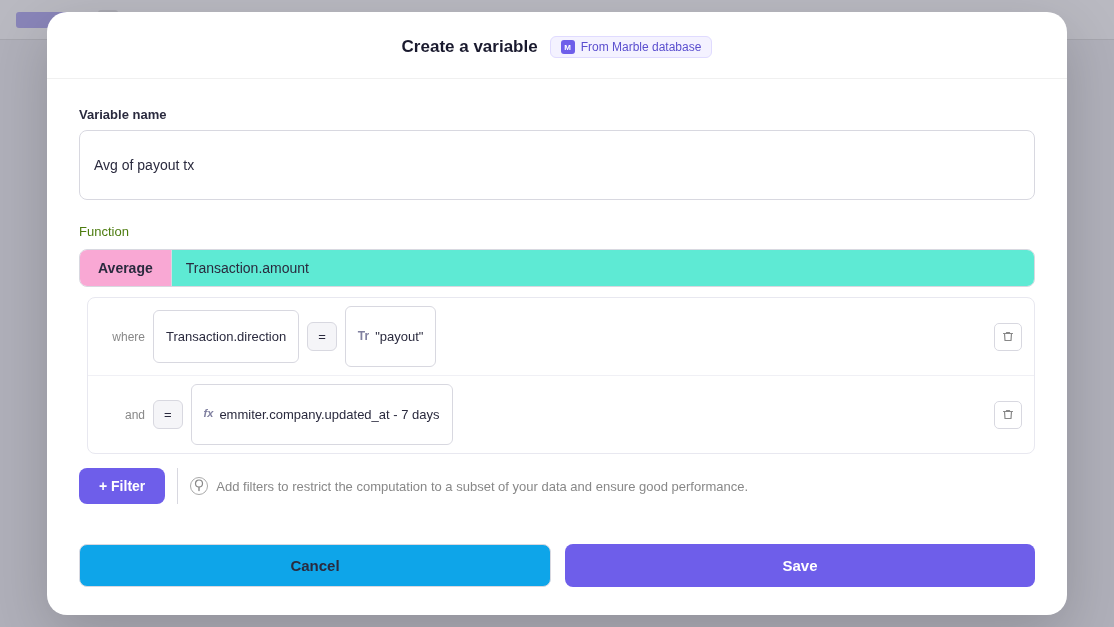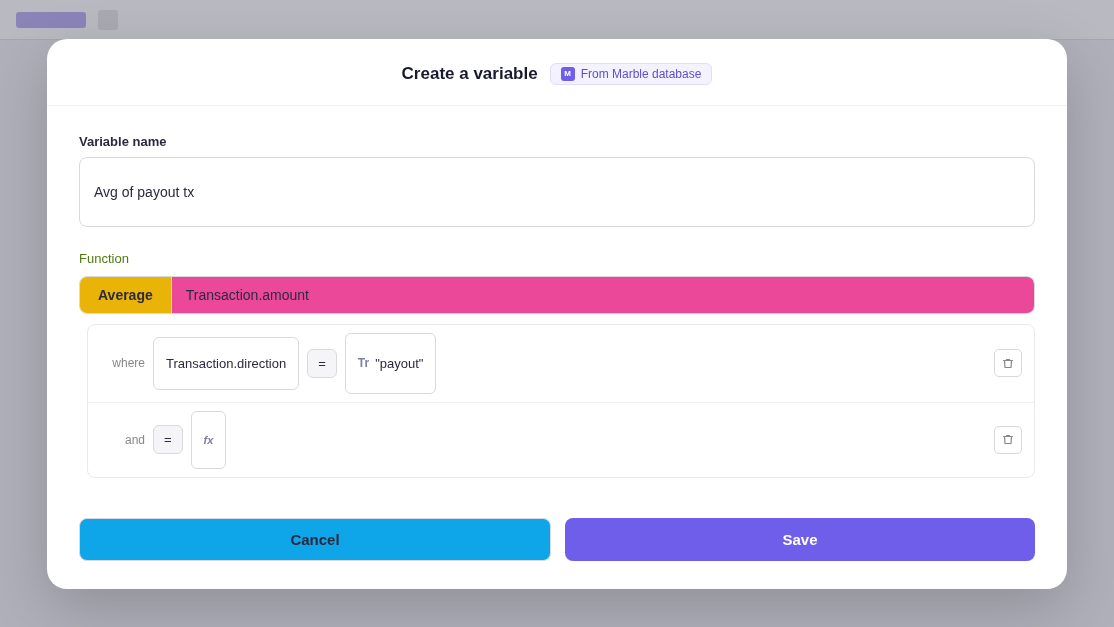--- a/index.html
+++ b/index.html
@@ -137,37 +137,37 @@
     .function-row {
       display: flex;
       align-items: center;
       gap: 0;
       border: 1.5px solid #d8d8e0;
       border-radius: 8px;
       overflow: hidden;
     }
 
     .function-type-btn {
-      background: #eab308;
+      background: #f9a8d4;
       border: none;
       border-right: 1.5px solid #d8d8e0;
       padding: 10px 18px;
       font-size: 14px;
       font-weight: 700;
       color: #2a2a3e;
       cursor: pointer;
       white-space: nowrap;
     }
 
     .function-field {
       flex: 1;
       padding: 10px 14px;
       font-size: 14px;
       color: #2a2a3e;
-      background: #ec4899;
+      background: #5eead4;
       border: none;
       outline: none;
     }
 
     .filters-container {
       border: 1.5px solid #e8e8f0;
       border-radius: 8px;
       margin-top: 10px;
       overflow: hidden;
       margin-left: 8px;
@@ -377,30 +377,44 @@
               <path d="M1.5 3.5h9M4.5 3.5V2.5h3v1M2.5 3.5l.5 7h6l.5-7H2.5z" stroke="#888" stroke-width="1.2" stroke-linecap="round" stroke-linejoin="round"></path>
             </svg>
           </button>
         </div>
 
         <div class="filter-row">
           <span class="filter-keyword">and</span>
           <div class="filter-operator">=</div>
           <div class="filter-value">
             <span class="filter-value-icon" style="font-style:italic;font-size:11px;">fx</span>
+            <span>emmiter.company.updated_at - 7 days</span>
           </div>
           <button class="filter-delete-btn">
             <svg width="12" height="13" viewBox="0 0 12 13" fill="none" xmlns="http://www.w3.org/2000/svg">
               <path d="M1.5 3.5h9M4.5 3.5V2.5h3v1M2.5 3.5l.5 7h6l.5-7H2.5z" stroke="#888" stroke-width="1.2" stroke-linecap="round" stroke-linejoin="round"></path>
             </svg>
           </button>
         </div>
       </div>
 
       
+      <div class="add-filter-row">
+        <button class="add-filter-btn">+ Filter</button>
+        <div class="add-filter-divider"></div>
+        <div class="filter-hint">
+          <div class="hint-icon">
+            <svg width="10" height="14" viewBox="0 0 10 14" fill="none" xmlns="http://www.w3.org/2000/svg">
+              <circle cx="5" cy="4.5" r="3.5" stroke="#888" stroke-width="1.2"></circle>
+              <path d="M5 8.5v3" stroke="#888" stroke-width="1.4" stroke-linecap="round"></path>
+            </svg>
+          </div>
+          <span>Add filters to restrict the computation to a subset of your data and ensure good performance.</span>
+        </div>
+      </div>
     </div>
 
     <div class="modal-footer">
       <button class="cancel-btn">Cancel</button>
       <button class="save-btn">Save</button>
     </div>
 
   </div>
 </div>
 

